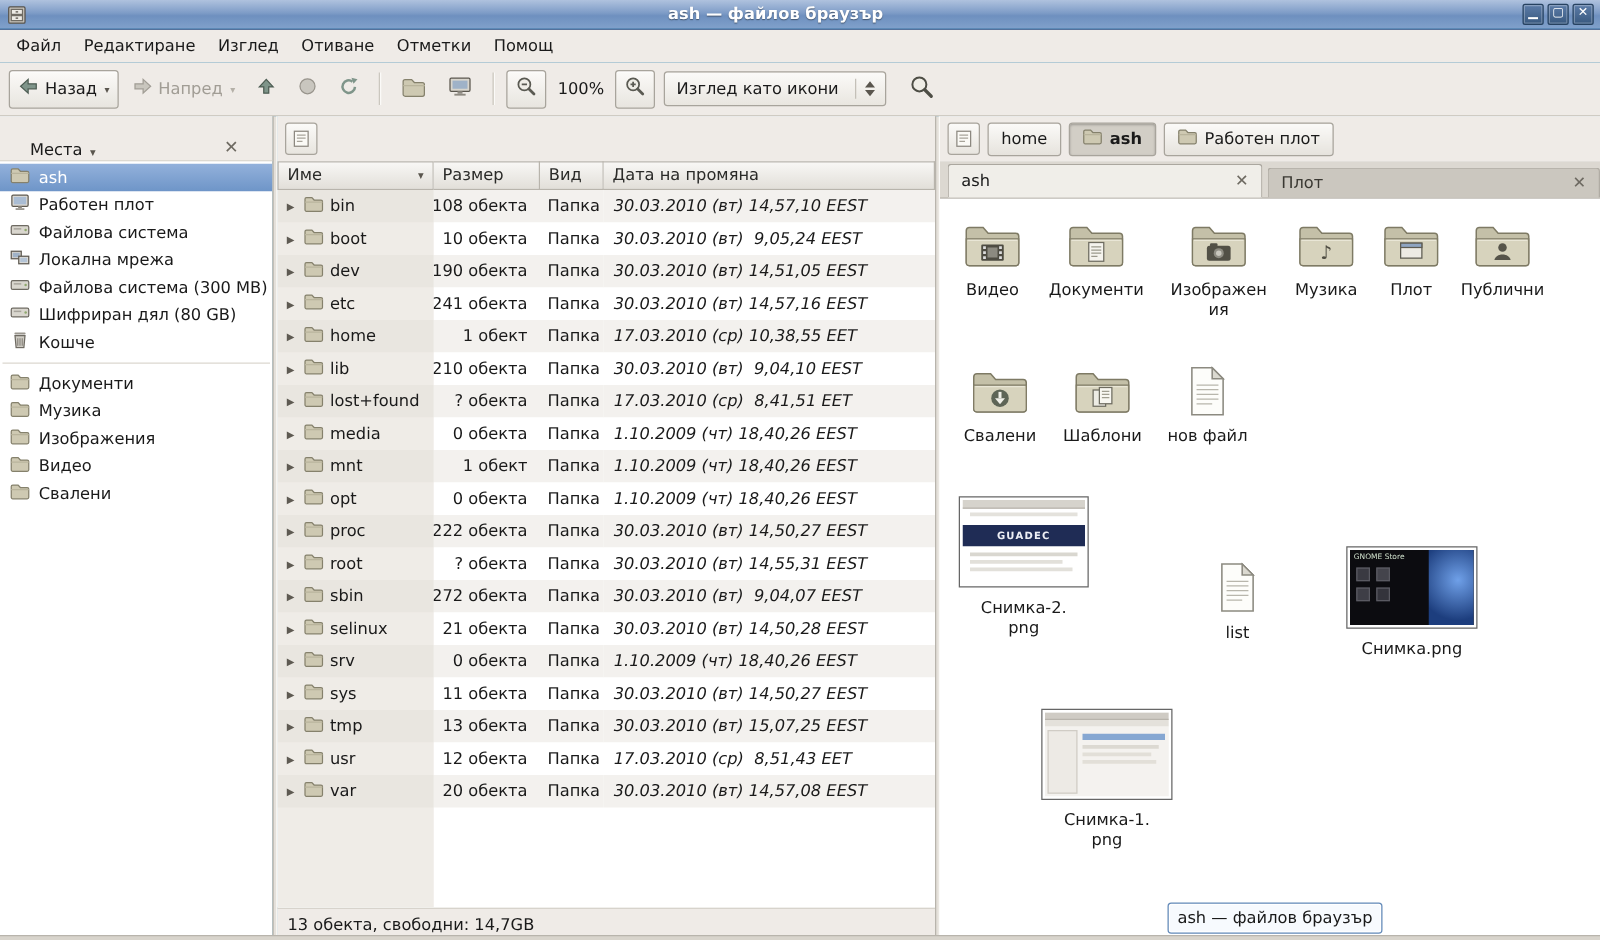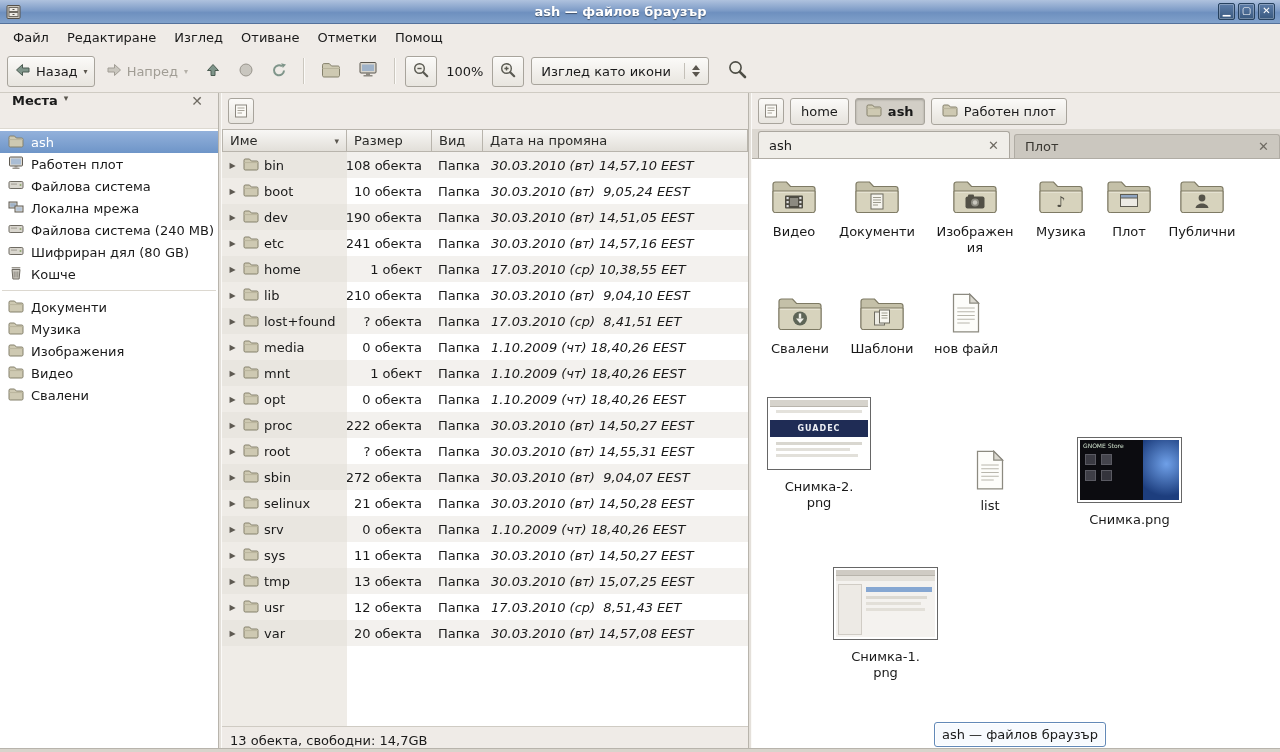--- a/index.html
+++ b/index.html
@@ -43,21 +43,21 @@
   .tri-down { width:0; height:0; border-left:4px solid transparent; border-right:4px solid transparent;
               border-top:5px solid #5A564E; }
 
   
   .main { position:absolute; top:93px; left:0; width:1280px; height:655px; display:flex; }
   .splitter { width:4px; background:#E4E0DA; border-left:1px solid #B8B4AC; border-right:1px solid #FBFAF8; }
 
   
   .sidebar { width:218px; background:#FFFFFF; display:flex; flex-direction:column; }
   .sidebar-header { height:36px; background:#EFEBE7; border-bottom:1px solid #DDD9D1;
-                    display:flex; align-items:flex-start; padding:0 12px; gap:6px;font-weight:bold; }
+                    display:flex; align-items:flex-end; padding:0 24px; gap:6px; }
   .sidebar-header .chev { font-size:9px; color:#5A564E; }
   .close-x { margin-left:auto; color:#6E6A62; font-size:14px; width:18px; height:18px;
              text-align:center; line-height:16px; }
   .side-list { flex:1; padding-top:2px; }
   .side-item { height:22px; display:flex; align-items:center; gap:7px; padding:0 4px 0 8px; }
   .side-item .lbl { white-space:nowrap; overflow:hidden; }
   .side-item.sel { background:linear-gradient(#93B1DB,#6E95C8); color:#fff; }
   .side-sep { border-top:1px solid #DCD8D0; margin:5px 2px; }
 
   
@@ -282,21 +282,21 @@
     <rect x="8.2" y="7.2" width="5.6" height="3.6" fill="#B4C4D6"></rect>
               </svg></span>
             <span class="lbl">Локална мрежа</span>
           </div>
           <div class="side-item">
             <span class="sicon"><svg width="16" height="14" viewBox="0 0 16 14">
     <rect x="1" y="3.5" width="14" height="7" rx="1.2" fill="#D9D6CE" stroke="#6E6A62"></rect>
     <rect x="3" y="5.5" width="6" height="1.2" fill="#A8A49C"></rect>
     <circle cx="12.5" cy="7" r="1" fill="#8FA86E"></circle>
               </svg></span>
-            <span class="lbl">Файлова система (240 MB)</span>
+            <span class="lbl">Файлова система (300 MB)</span>
           </div>
           <div class="side-item">
             <span class="sicon"><svg width="16" height="14" viewBox="0 0 16 14">
     <rect x="1" y="3.5" width="14" height="7" rx="1.2" fill="#D9D6CE" stroke="#6E6A62"></rect>
     <rect x="3" y="5.5" width="6" height="1.2" fill="#A8A49C"></rect>
     <circle cx="12.5" cy="7" r="1" fill="#8FA86E"></circle>
               </svg></span>
             <span class="lbl">Шифриран дял (80 GB)</span>
           </div>
           <div class="side-item">

